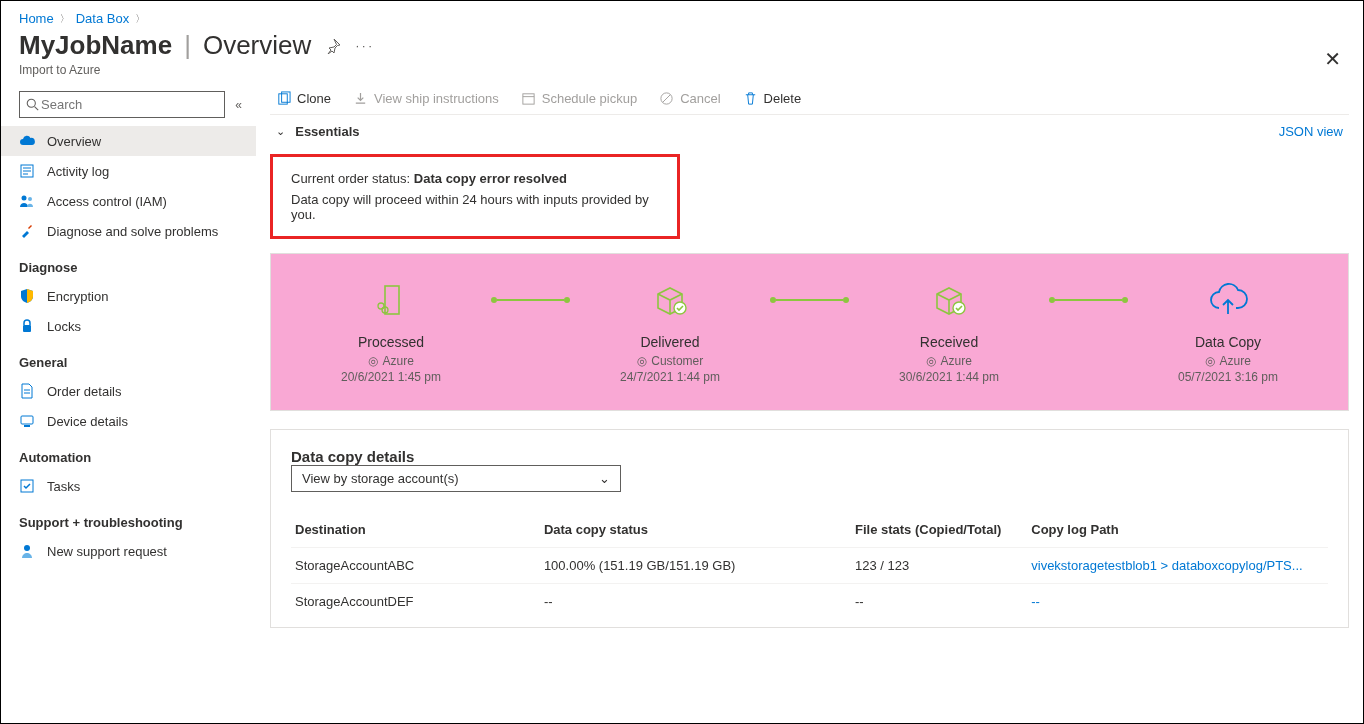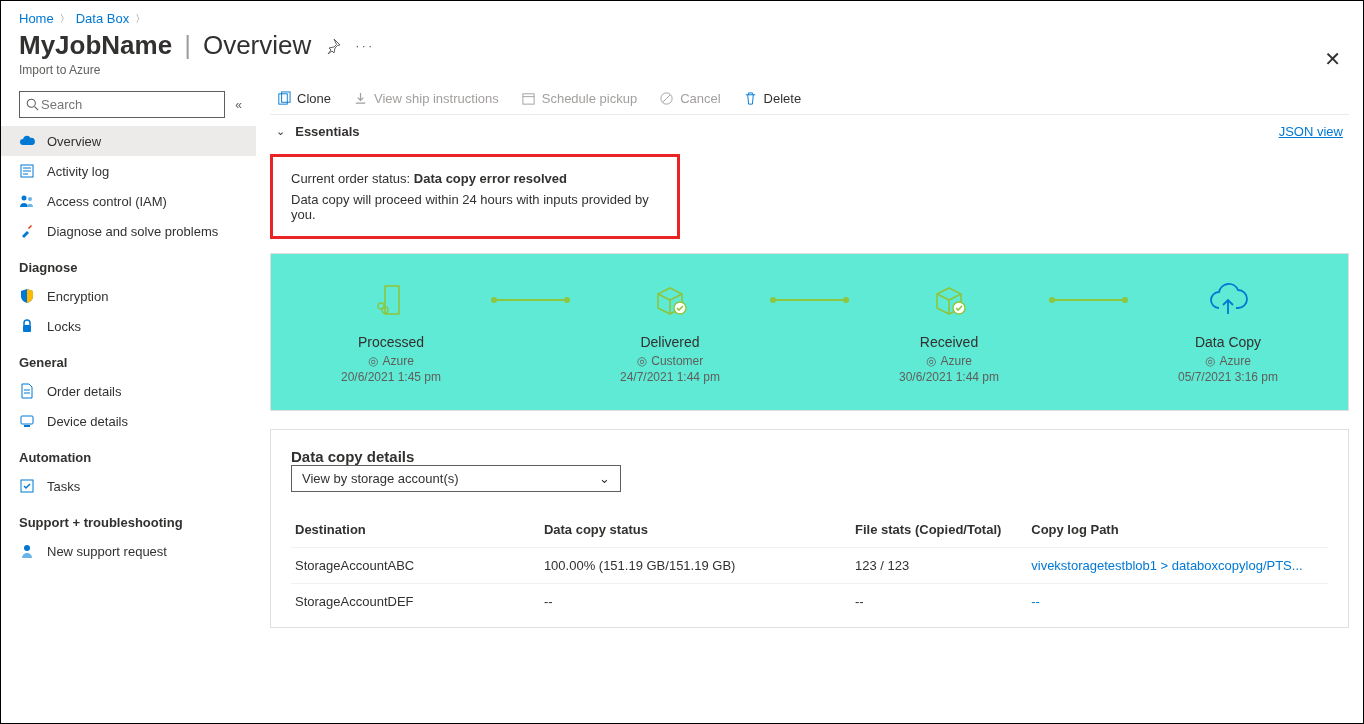--- a/index.html
+++ b/index.html
@@ -128,33 +128,33 @@
     padding: 9px 6px 9px 6px;
   }
   .ess-left {
     display: flex;
     align-items: center;
     gap: 10px;
     font-size: 13px;
   }
   .ess-left .chev { font-size: 11px; }
   .ess-title { font-weight: 600; font-size: 13px; }
-  .json-view { color: #0078d4; font-size: 13px; cursor: pointer; text-decoration: underline; }
+  .json-view { color: #0078d4; font-size: 13px; cursor: pointer; }
   .status-box {
     border: 3px solid #ea2424;
     padding: 14px 18px;
     margin: 6px 0 14px 0;
     width: 410px;
   }
   .status-label { font-size: 13px; }
   .status-label .bold { font-weight: 700; margin-left: 0; }
   .status-desc { font-size: 13px; margin-top: 6px; }
   .progress-card {
     border: 1px solid #e1dfdd;
-    background: #5eead4;
+    background: #f9a8d4;
     padding: 26px 20px;
     display: flex;
     align-items: flex-start;
     justify-content: space-around;
   }
   .stage {
     display: flex;
     flex-direction: column;
     align-items: center;
     width: 200px;

